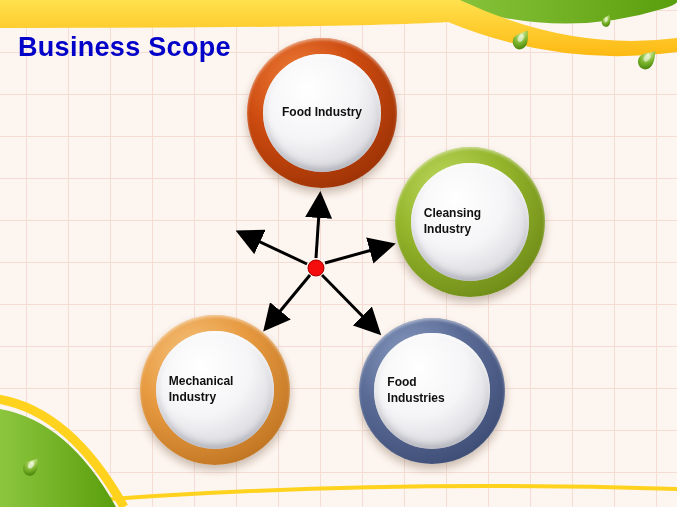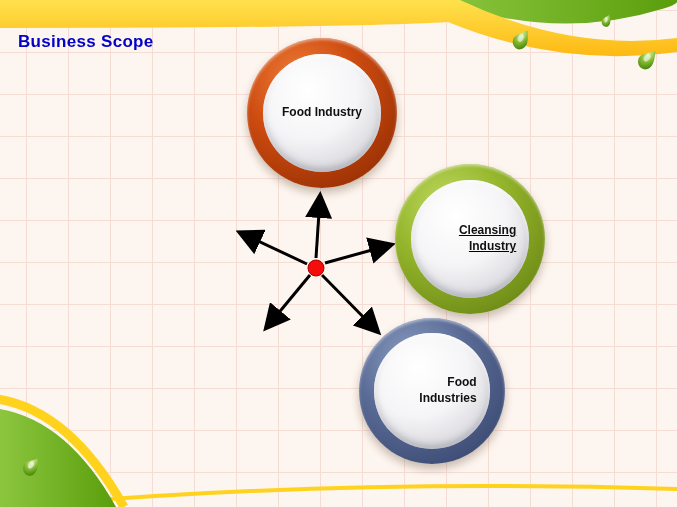--- a/index.html
+++ b/index.html
@@ -12,47 +12,47 @@
       linear-gradient(90deg, #f5ddd5 1px, transparent 1px);
     background-size:42px 42px;
     background-position:26px 10px;
     font-family:"Liberation Sans", sans-serif;
   }
   .deco { position:absolute; pointer-events:none; }
   .deco-top { top:0; left:0; }
   .deco-bottom { bottom:0; left:0; }
   .slide-title {
     position:absolute; left:18px; top:32px;
-    font-size:17px; font-weight:bold; color:#0202c8; letter-spacing:.3px;
+    font-size:27px; font-weight:bold; color:#0202c8; letter-spacing:.3px;
   }
   .node { position:absolute; border-radius:50%; }
   .ring {
     width:100%; height:100%; border-radius:50%;
     display:flex; align-items:center; justify-content:center;
     box-shadow:0 5px 9px rgba(70,35,10,.28), inset 0 2px 3px rgba(255,255,255,.45);
   }
   .inner {
     width:79%; height:79%; border-radius:50%;
     background:radial-gradient(circle at 38% 30%, #ffffff 0%, #f5f5f7 45%, #d3d3d9 85%, #bfbfc7 100%);
     box-shadow:inset 0 2px 4px rgba(255,255,255,.95), inset 0 -4px 7px rgba(90,90,110,.35);
-    display:flex; align-items:center; justify-content:center; text-align:right;
+    display:flex; align-items:center; justify-content:center; text-align:left;
   }
   .node-label {
     font-size:12px; font-weight:bold; color:#101010; line-height:1.3; padding:0 13px;
   }
   .ring-food        { background:radial-gradient(circle at 35% 28%, #f0803a 0%, #cd4b10 40%, #a33506 75%, #7e2604 100%); }
   .ring-electronics { background:radial-gradient(circle at 35% 28%, #62bccb 0%, #2a8ea2 40%, #176b7c 75%, #0e4d5b 100%); }
   .ring-cleansing   { background:radial-gradient(circle at 35% 28%, #c0da62 0%, #94b52b 40%, #74911a 75%, #587110 100%); }
   .ring-mechanical  { background:radial-gradient(circle at 35% 28%, #f7c higher 0%, #e79a40 40%, #c67a26 75%, #9f5e16 100%); }
   .ring-other       { background:radial-gradient(circle at 35% 28%, #8c9ec2 0%, #5a6b96 40%, #41517a 75%, #2f3c5f 100%); }
   
   .ring-mechanical  { background:radial-gradient(circle at 35% 28%, #f6c37e 0%, #e79a40 40%, #c67a26 75%, #9f5e16 100%); }
   .node-food        { left:247px; top:38px;  width:150px; height:150px; }
   .node-electronics { left:93px;  top:121px; width:150px; height:150px; }
-  .node-cleansing   { left:395px; top:164px; width:150px; height:150px;text-decoration:underline; }
+  .node-cleansing   { left:395px; top:147px; width:150px; height:150px; }
   .node-mechanical  { left:140px; top:315px; width:150px; height:150px; }
   .node-other       { left:359px; top:318px; width:146px; height:146px; }
   .arrows { position:absolute; top:0; left:0; pointer-events:none; }
   .arrows line { stroke:#000; stroke-width:3; }
 </style>
 </head>
 <body>
 
 <div class="slide">
 
@@ -124,20 +124,27 @@
 
 
   <div class="node node-cleansing">
     <div class="ring ring-cleansing">
       <div class="inner">
         <div class="node-label">Cleansing Industry</div>
       </div>
     </div>
   </div>
 
+  <div class="node node-mechanical">
+    <div class="ring ring-mechanical">
+      <div class="inner">
+        <div class="node-label">Mechanical Industry</div>
+      </div>
+    </div>
+  </div>
 
   <div class="node node-other">
     <div class="ring ring-other">
       <div class="inner">
         <div class="node-label">Food Industries</div>
       </div>
     </div>
   </div>
 
 </div>

